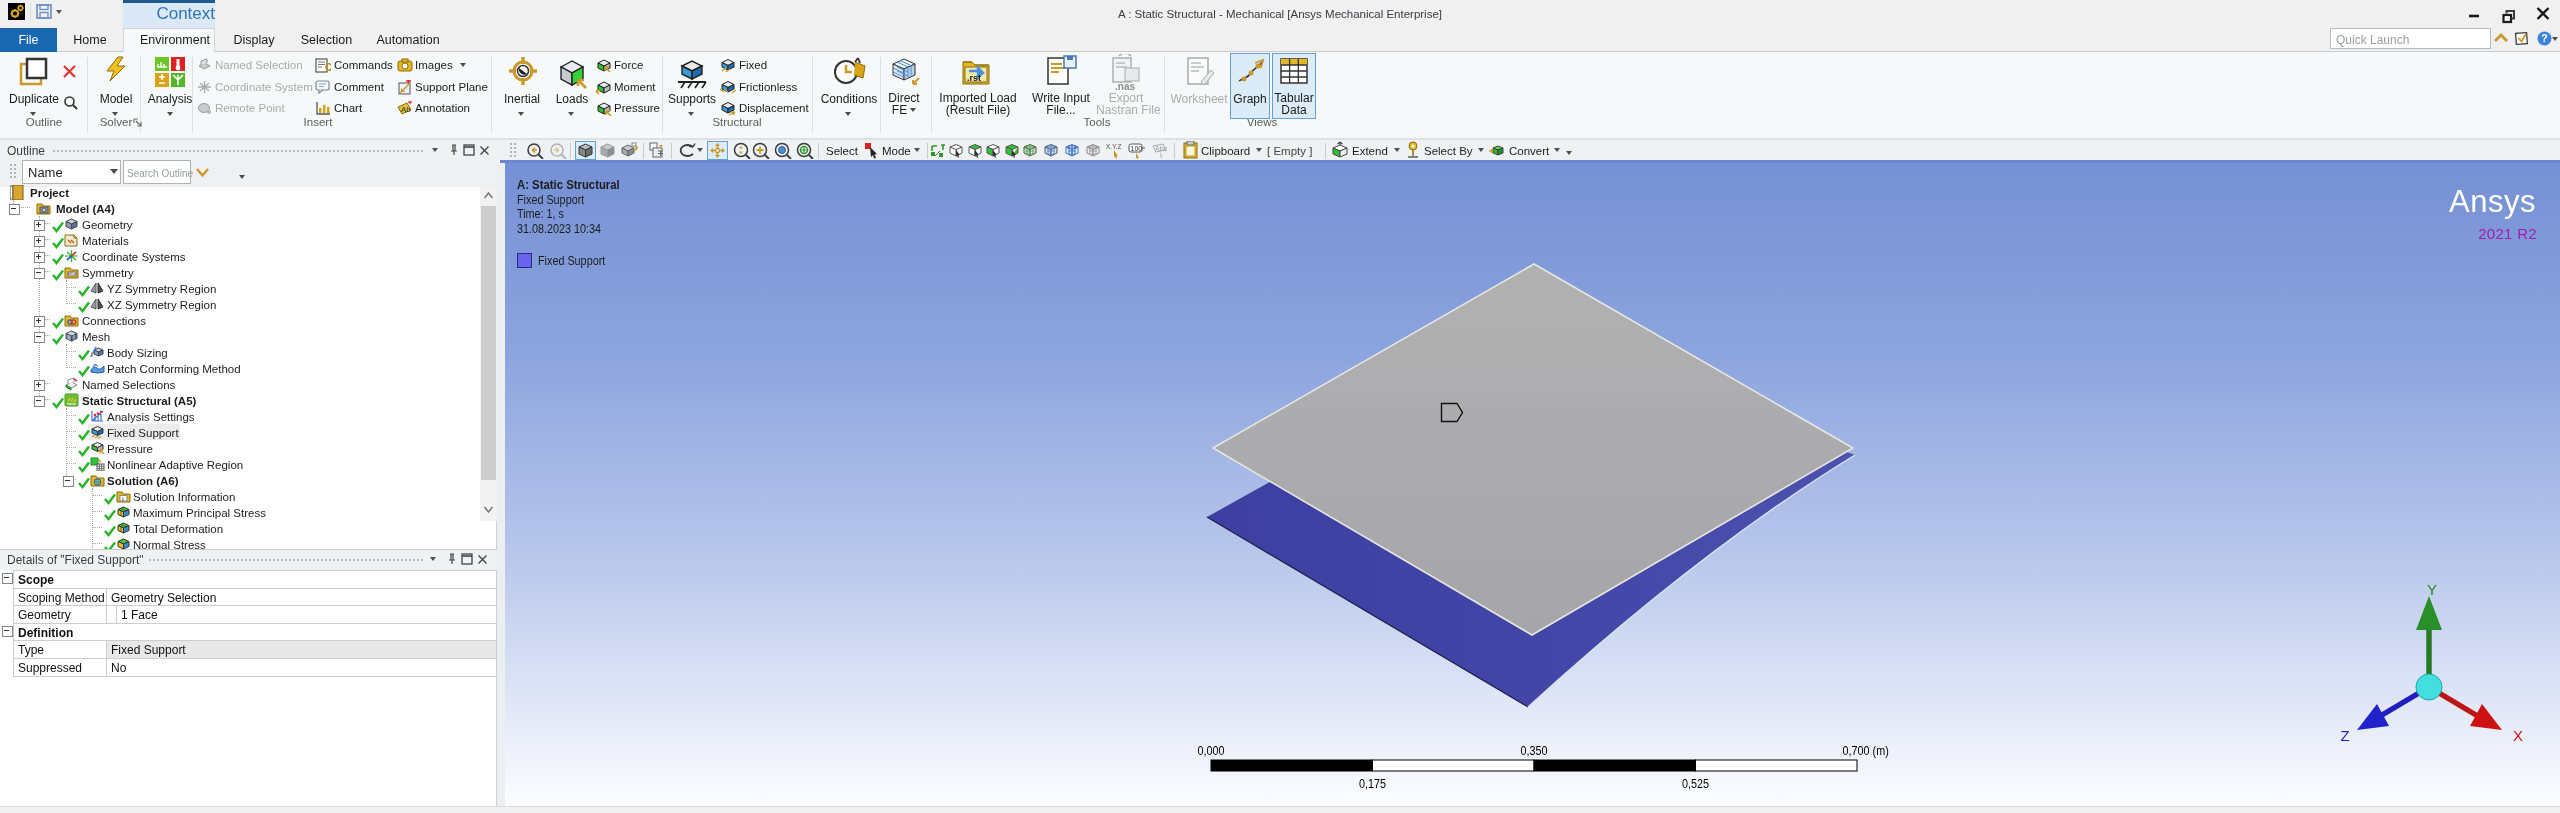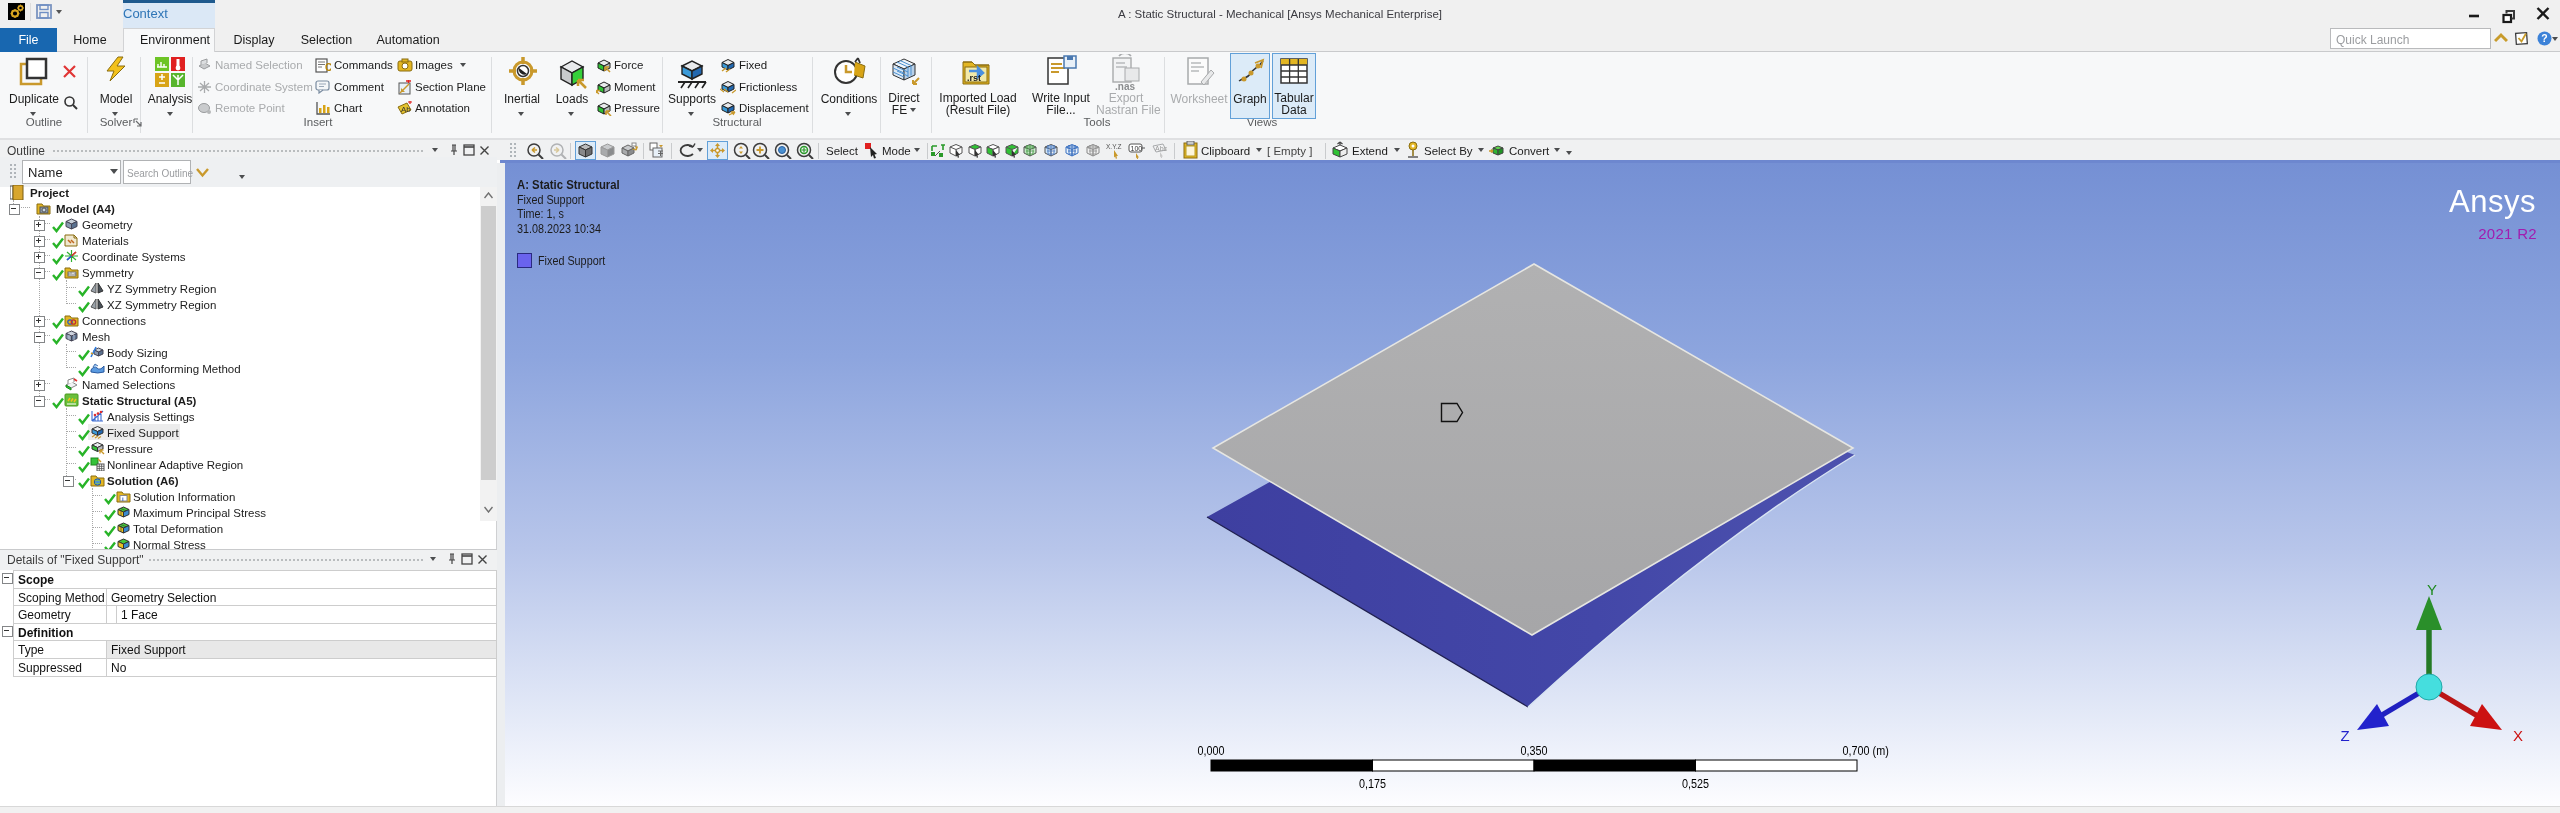--- a/index.html
+++ b/index.html
@@ -33,21 +33,21 @@
 <svg class="a" style="left:36px;top:4px" width="17" height="16">
     <rect x="1" y="1" width="14" height="13" fill="none" stroke="#7b94c0" stroke-width="1.8"></rect>
     <rect x="4" y="1" width="8" height="4.5" fill="none" stroke="#6f8fc4" stroke-width="1.4"></rect>
     <rect x="4" y="8.5" width="8" height="5.5" fill="none" stroke="#6f8fc4" stroke-width="1.4"></rect>
   </svg>
 <div class="car" style="left:56px;top:10px;border-top-color:#555"></div>
 <div class="a" style="left:30px;top:3px;width:1px;height:18px;background:#dcdcdc"></div>
 
 <div class="a" style="left:123px;top:0;width:92px;height:28px;background:#dbe8f6"></div>
 <div class="a" style="left:123px;top:0;width:92px;height:3px;background:#1f5a8e"></div>
-<div class="t" style="left:123px;top:7px;width:92px;text-align:left;color:#2e75b6;font-size:13px">Context</div>
+<div class="t" style="left:123px;top:7px;width:92px;text-align:right;color:#2e75b6;font-size:17px">Context</div>
 
 <div class="t" style="left:0;top:7px;width:2560px;text-align:center;color:#3a3a40;font-size:11.5px">A : Static Structural - Mechanical [Ansys Mechanical Enterprise]</div>
 
 <svg class="a" style="left:2464px;top:6px" width="16" height="16">
     <path d="M5 10 H15" stroke="#1a1a1a" stroke-width="2.6"></path>
   </svg>
 <svg class="a" style="left:2498px;top:6px" width="18" height="18">
     <rect x="5.5" y="9" width="7.5" height="7" fill="#fff" stroke="#1a1a1a" stroke-width="2.2"></rect>
     <path d="M8.5 7.5 V5 H16 V12.5 H13.5" fill="none" stroke="#3a3a3a" stroke-width="2"></path>
   </svg>
@@ -180,21 +180,21 @@
       <circle cx="8" cy="8" r="3" fill="#fff" stroke="#8a6d10"></circle>
     </svg>
 <div class="t sl" style="left:415px;top:58px">Images</div>
     <div class="car" style="left:460px;top:63px"></div>
 <svg class="a" style="left:397px;top:80px" width="16" height="15">
       <rect x="2" y="3" width="11" height="11" fill="#e8f0f8" stroke="#555"></rect>
       <path d="M3 13 L12 4" stroke="#c9992c" stroke-width="1.5"></path>
       <path d="M9 1 L14 1 M11.5 0 V3" stroke="#e02020" stroke-width="1.3"></path>
       <path d="M4 12 L8 12 L4 8 Z" fill="#c9992c"></path>
     </svg>
-<div class="t sl" style="left:415px;top:80px">Section Plane</div>
+<div class="t sl" style="left:415px;top:80px">Support Plane</div>
 <svg class="a" style="left:397px;top:101px" width="16" height="15">
       <path d="M1 6 L10 2 L14 9 L5 13 Z" fill="#e3c22d" stroke="#8a6d10"></path>
       <text x="4" y="11" font-size="8" fill="#333">Ab</text>
       <path d="M11 1 L15 1 M13 0 V3" stroke="#e02020" stroke-width="1.2"></path>
     </svg>
 <div class="t sl" style="left:415px;top:101px">Annotation</div>
 
 <svg class="a" style="left:508px;top:56px" width="30" height="32">
       <circle cx="15" cy="15" r="9" fill="none" stroke="#c9992c" stroke-width="3"></circle>
       <path d="M15 1 V8 M15 22 V29 M1 15 H8 M22 15 H29" stroke="#c9992c" stroke-width="3.5"></path>

